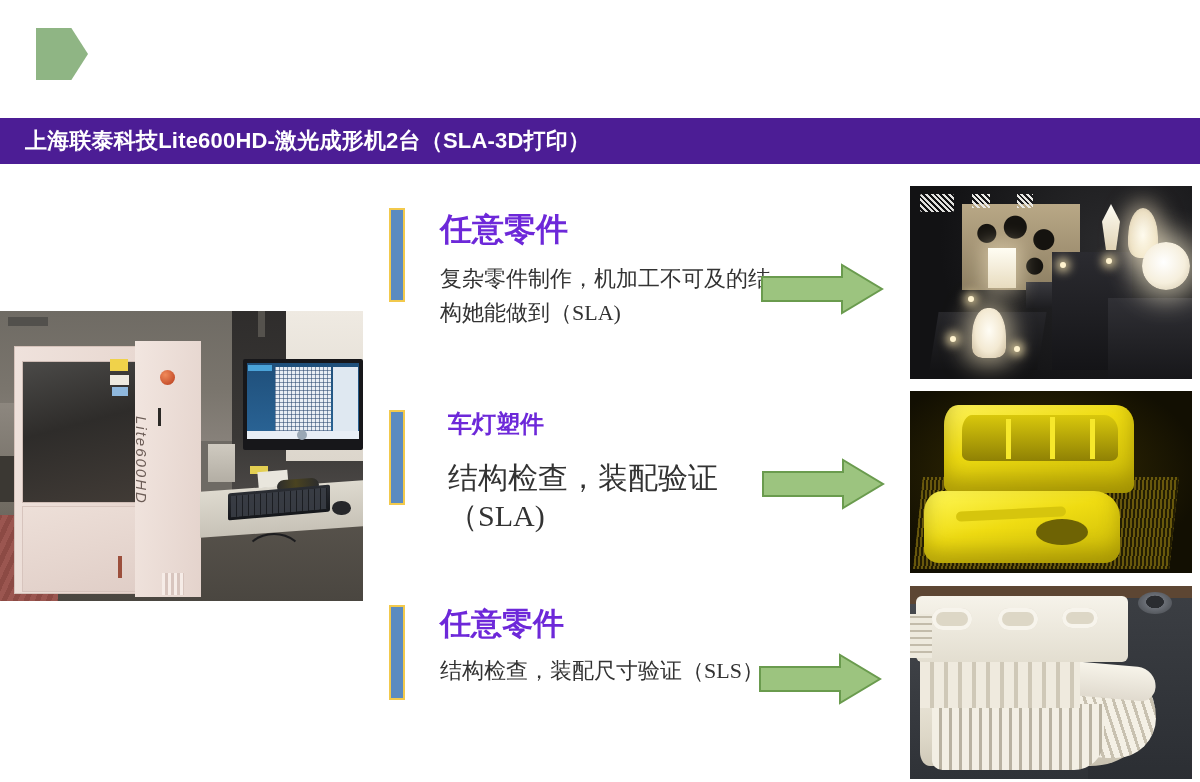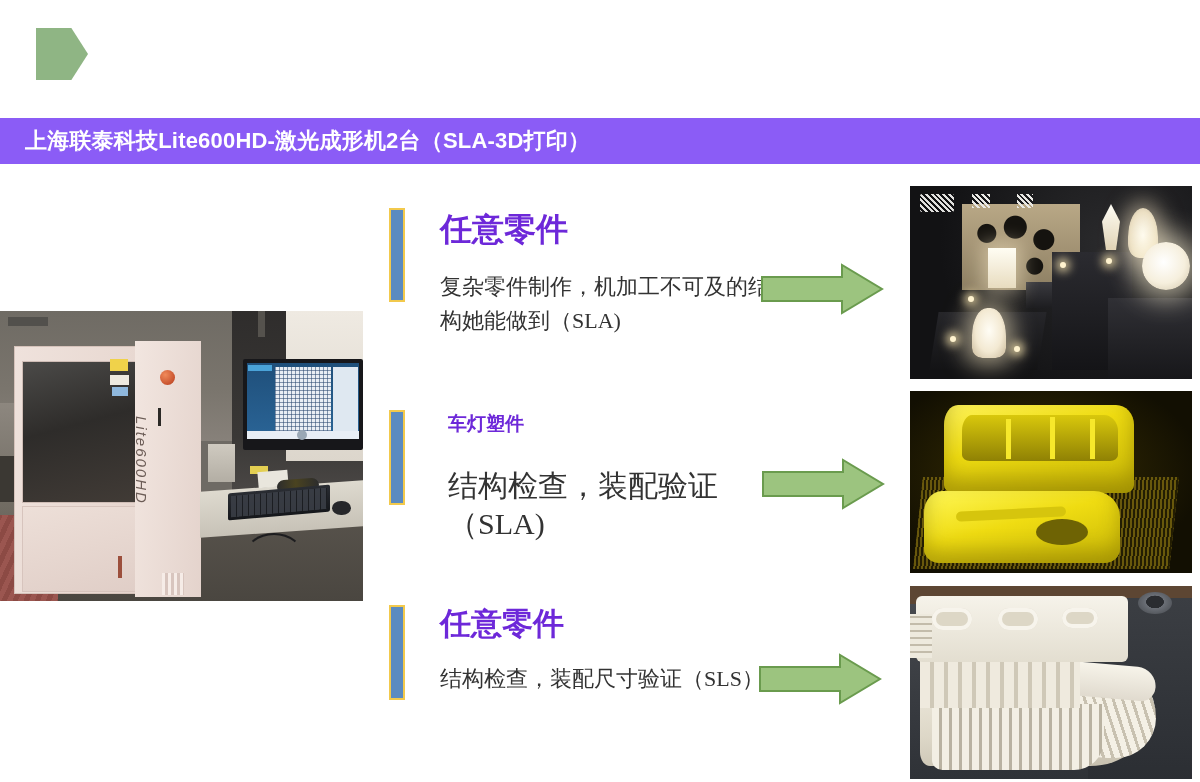--- a/index.html
+++ b/index.html
@@ -39,21 +39,21 @@
     color: #A9CC9A;
     letter-spacing: 1px;
     white-space: nowrap;
   }
 
   
   #banner {
     position: absolute;
     left: 0; top: 118px;
     width: 1200px; height: 46px;
-    background: #8b5cf6;
+    background: #4c1d95;
   }
   #banner-text {
     position: absolute;
     left: 25px; top: 50%;
     transform: translateY(-50%);
     font-size: 22px;
     font-weight: bold;
     color: #ffffff;
     white-space: nowrap;
     letter-spacing: 0.2px;
@@ -256,31 +256,30 @@
   .row-title {
     position: absolute;
     font-weight: bold;
     color: #6d28d9;
     white-space: nowrap;
   }
   .row-desc {
     position: absolute;
     color: #333333;
     font-family: "Liberation Serif", "DejaVu Serif", serif;
-    margin-top: 8px;
   }
 
   
   #bar-1 { left: 389px; top: 208px; height: 94px; }
   #title-1 { left: 440px; top: 209px; font-size: 32px; line-height: 40px; }
   #desc-1  { left: 440px; top: 262px; font-size: 22px; line-height: 34px; width: 330px; }
 
   
   #bar-2 { left: 389px; top: 410px; height: 95px; }
-  #title-2 { left: 448px; top: 409px; font-size: 19px; line-height: 30px; }
+  #title-2 { left: 448px; top: 409px; font-size: 24px; line-height: 30px; }
   #desc-2  { left: 448px; top: 459px; font-size: 30px; line-height: 38px; width: 320px; }
 
   
   #bar-3 { left: 389px; top: 605px; height: 95px; }
   #title-3 { left: 440px; top: 604px; font-size: 31px; line-height: 40px; }
   #desc-3  { left: 440px; top: 652px; font-size: 22px; line-height: 38px; width: 330px; }
 
   
   .arrow {
     position: absolute;

